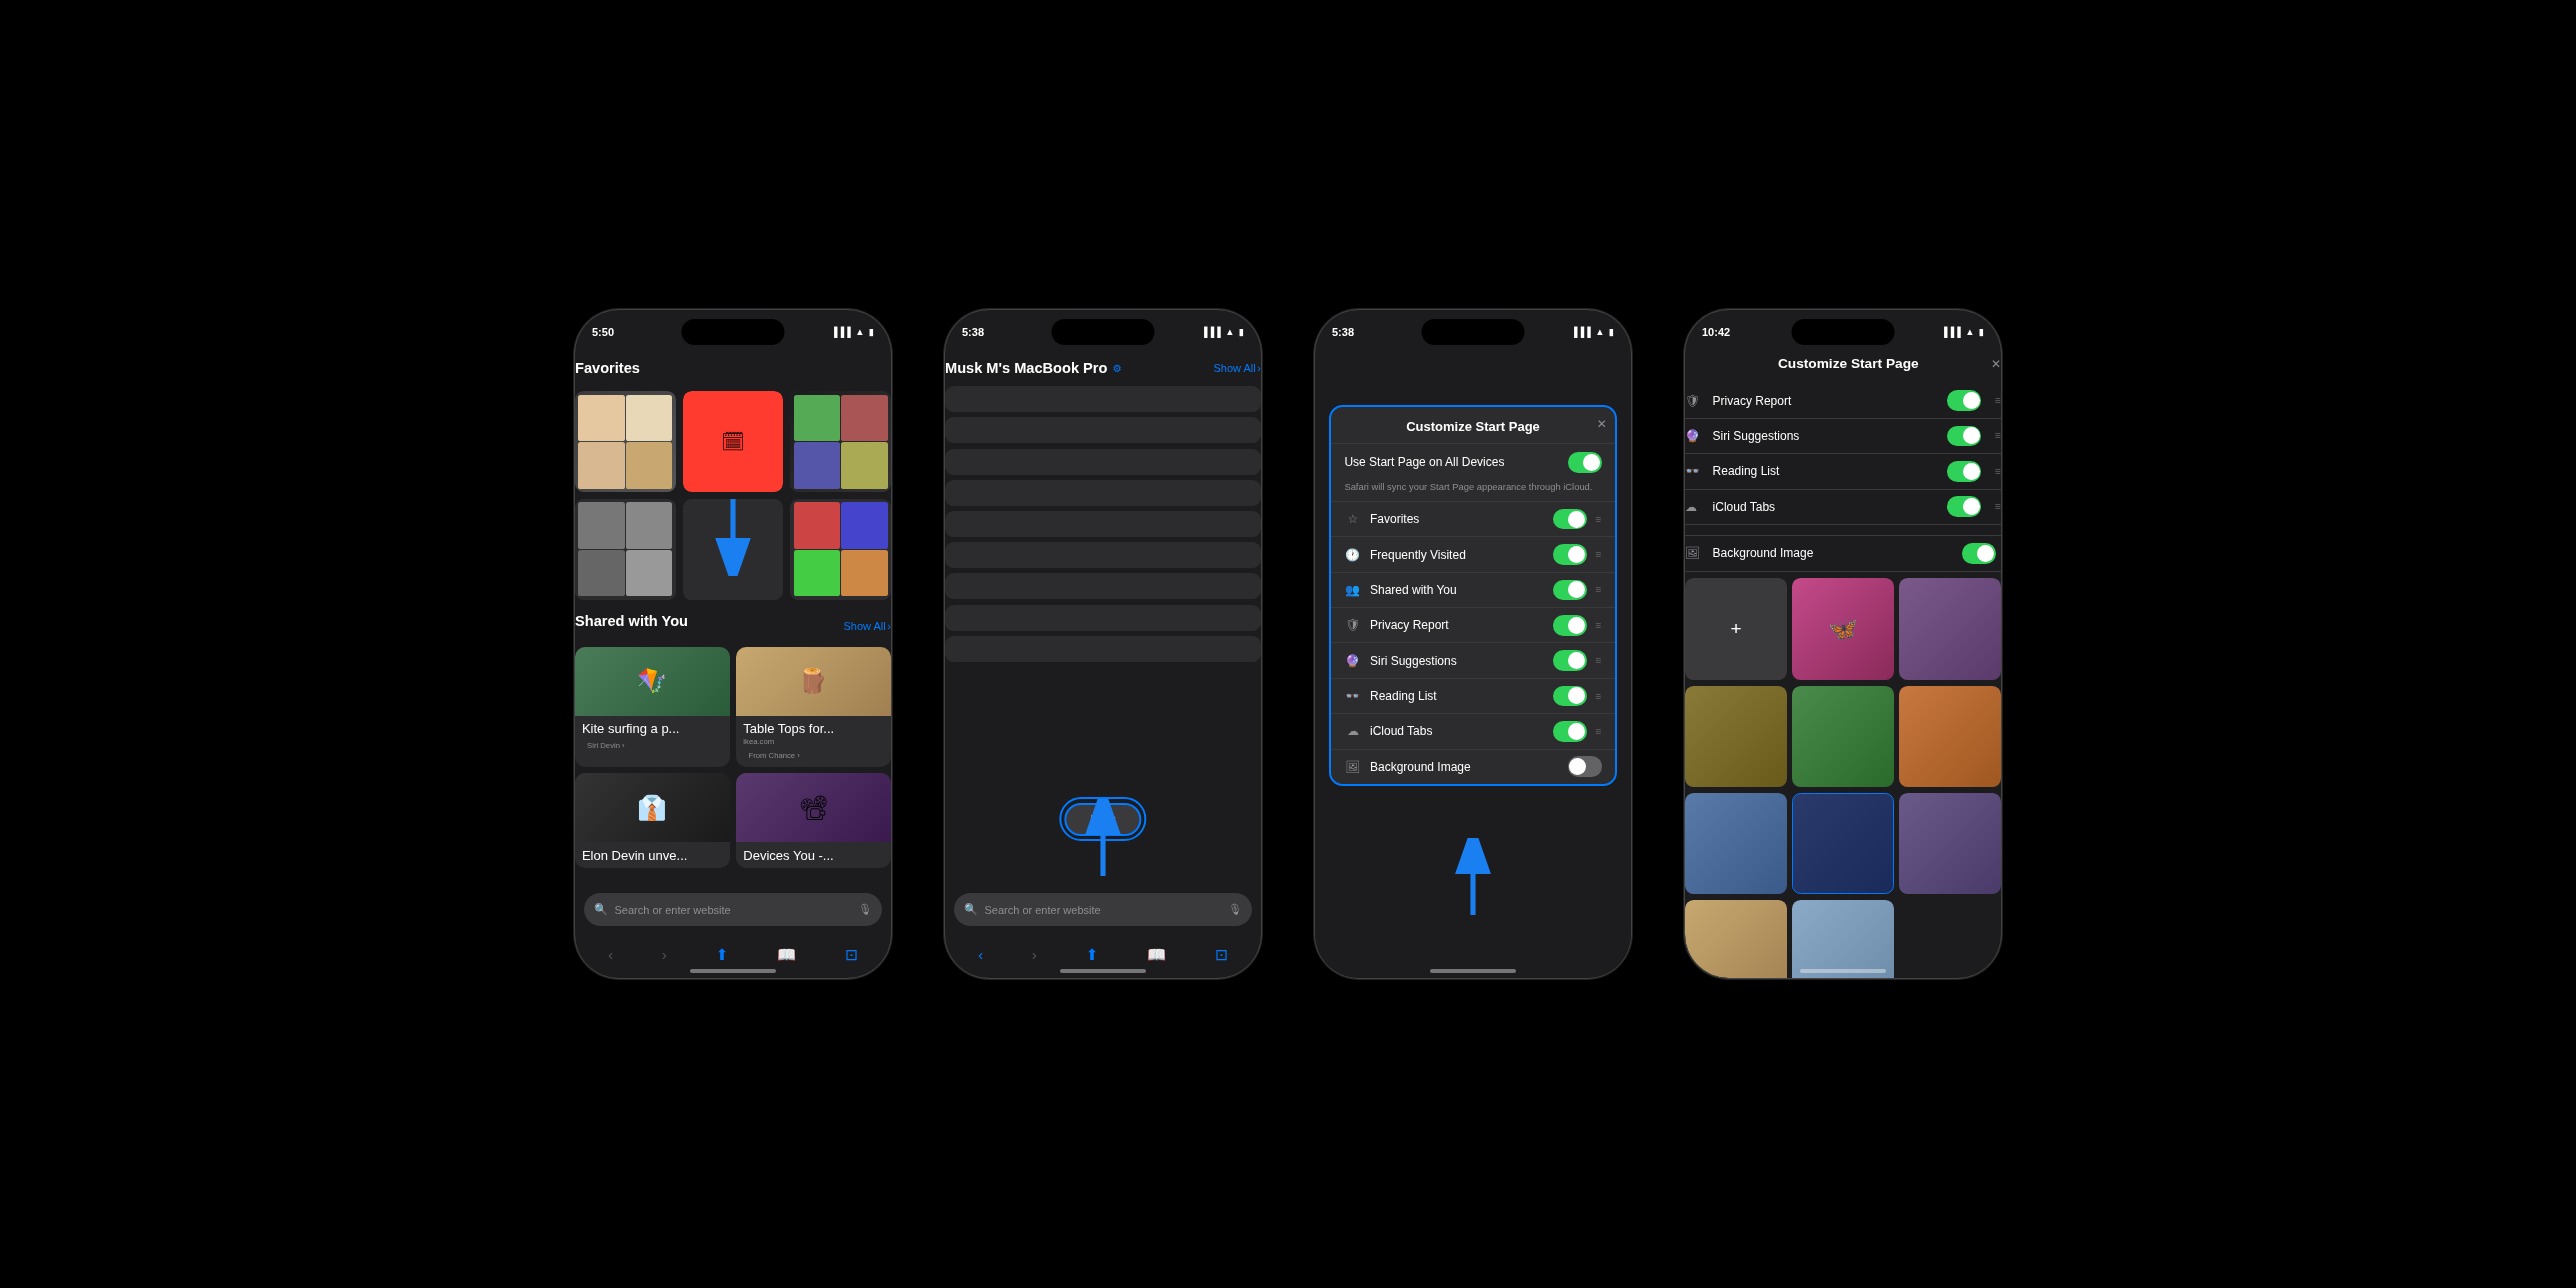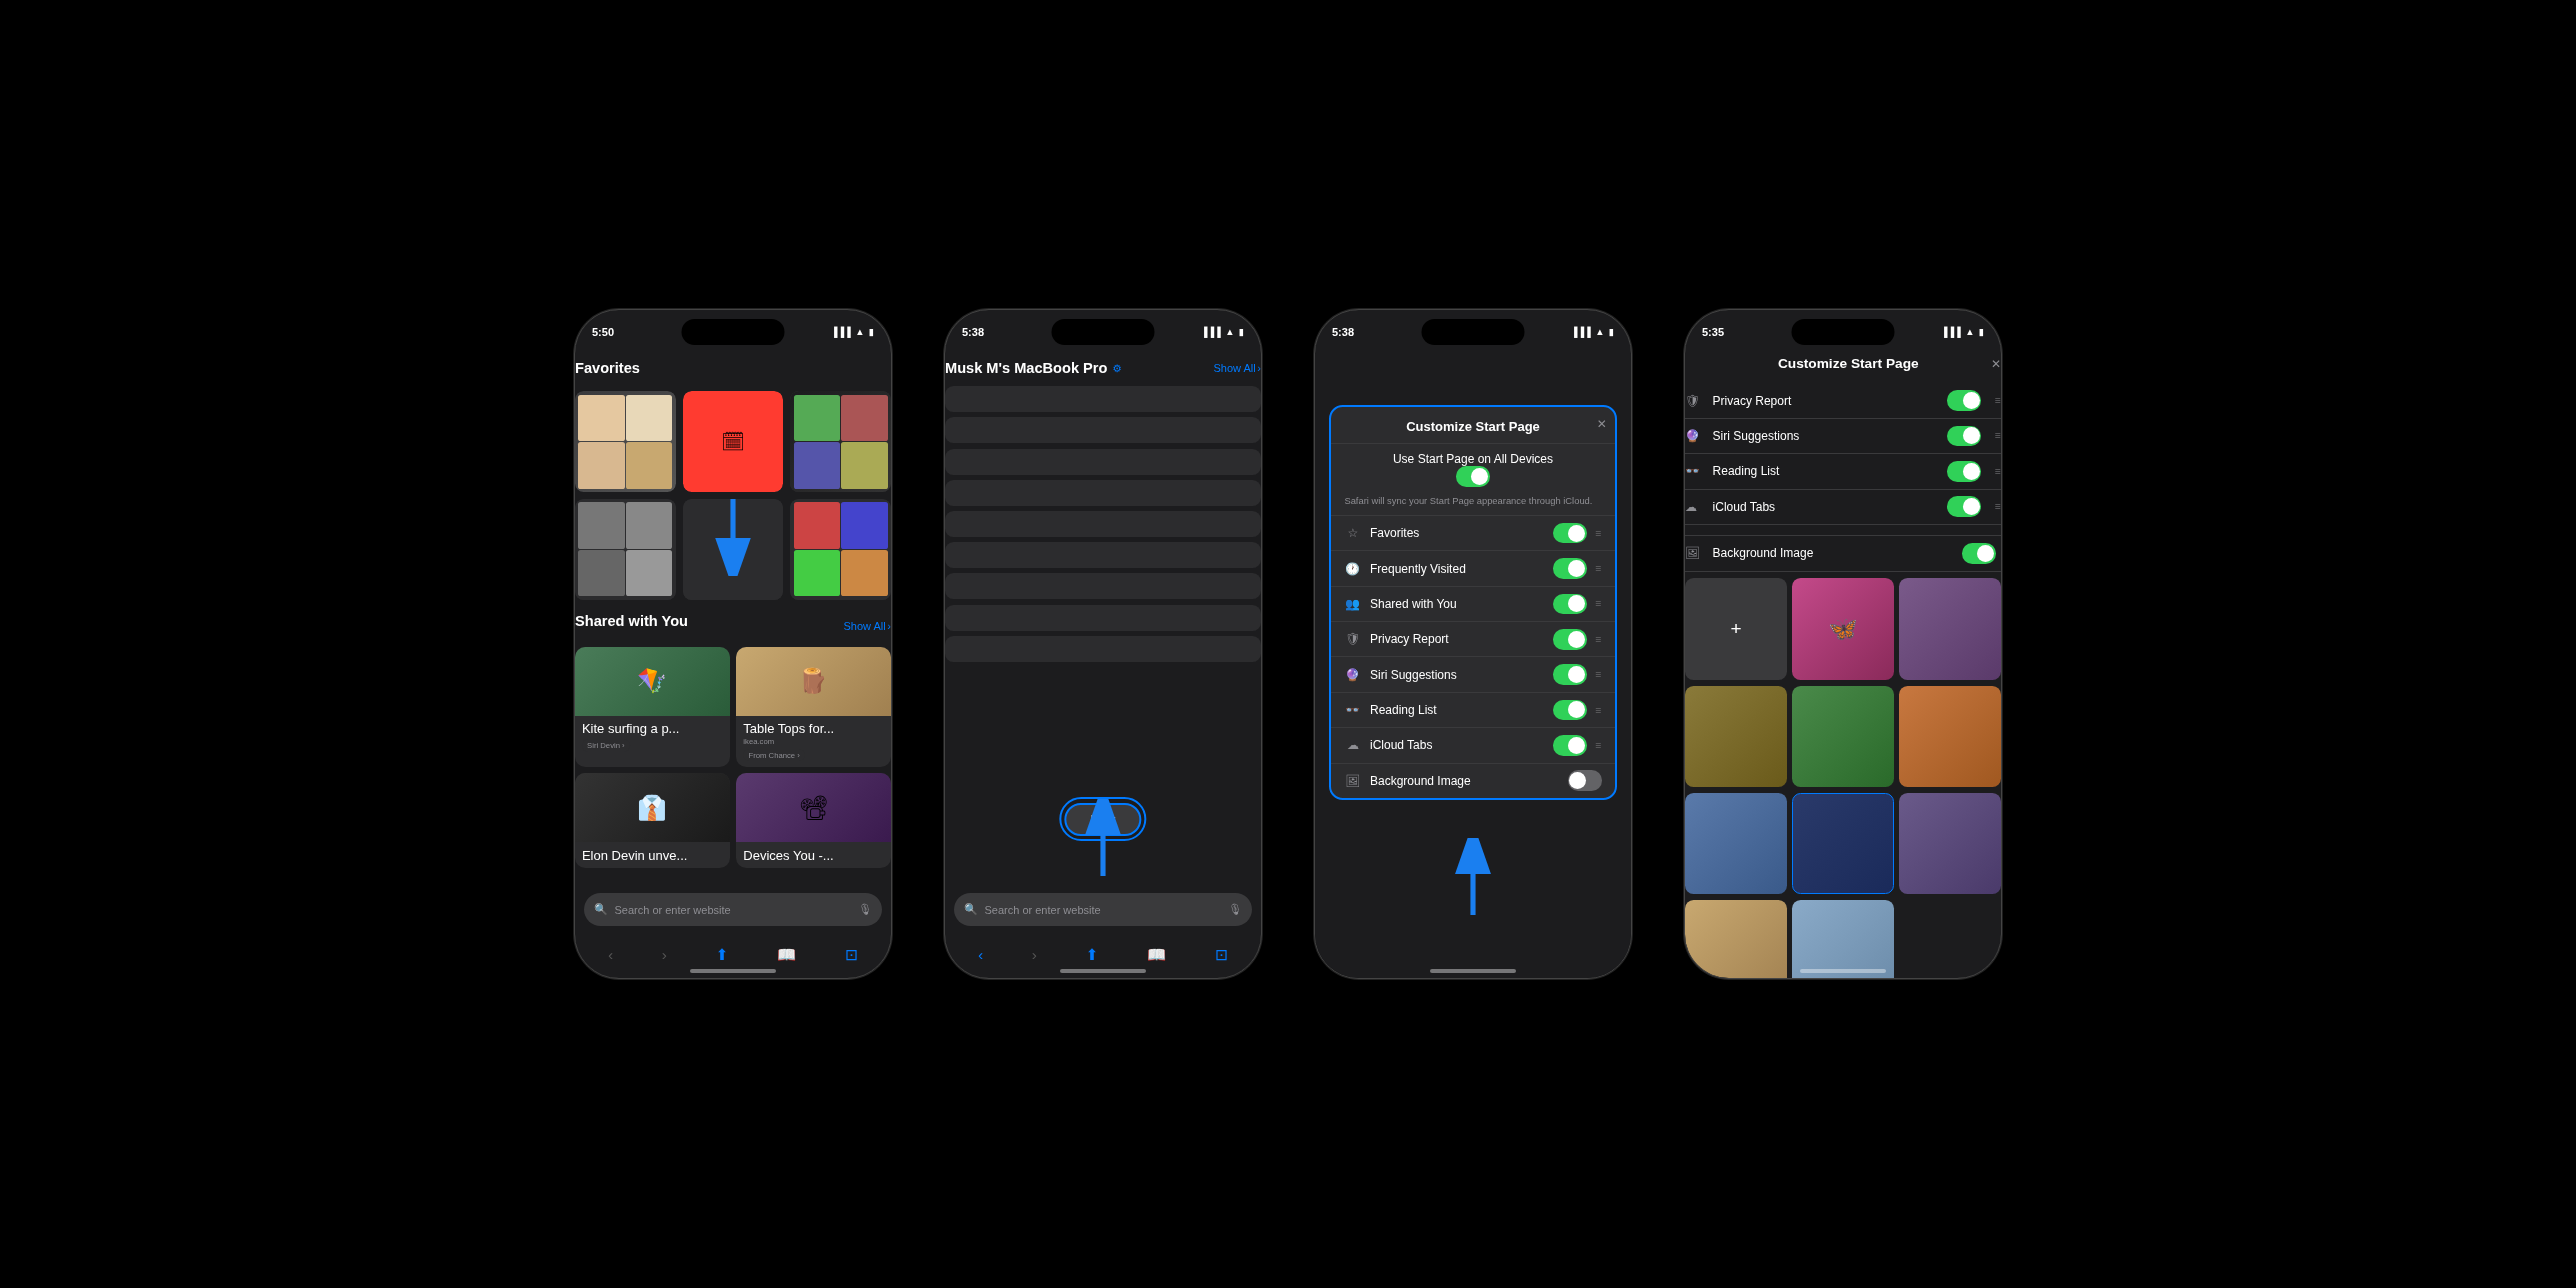--- a/index.html
+++ b/index.html
@@ -264,21 +264,20 @@
       right: 8.6px;
       top: 10.3px;
       color: #8e8e93;
       font-size: 12px;
     }
     .modal-sync-row {
       padding: 8.6px 13.7px;
       display: flex;
       align-items: center;
       justify-content: space-between;
-      flex-direction: column;
     }
     .modal-sync-label {
       font-size: 12px;
       color: #fff;
       font-weight: 500;
     }
     .toggle-green {
       width: 34px;
       height: 20.6px;
       background: #30d158;
@@ -808,21 +807,21 @@
 </div>
 
 <div class="phone">
   <div class="side-btn-right"></div>
   <div class="side-btn-left1"></div>
   <div class="side-btn-left2"></div>
   <div class="side-btn-left3"></div>
   <div class="phone-inner">
     <div class="notch"></div>
     <div class="status-bar">
-      <span class="status-time">5:35</span>
+      <span class="status-time">10:42</span>
       <div class="status-icons">
         <span>▐▐▐</span>
         <span>▲</span>
         <span>▮</span>
       </div>
     </div>
 
     <div class="screen phone4">
       <div style="margin-top:3.4px;">
 

